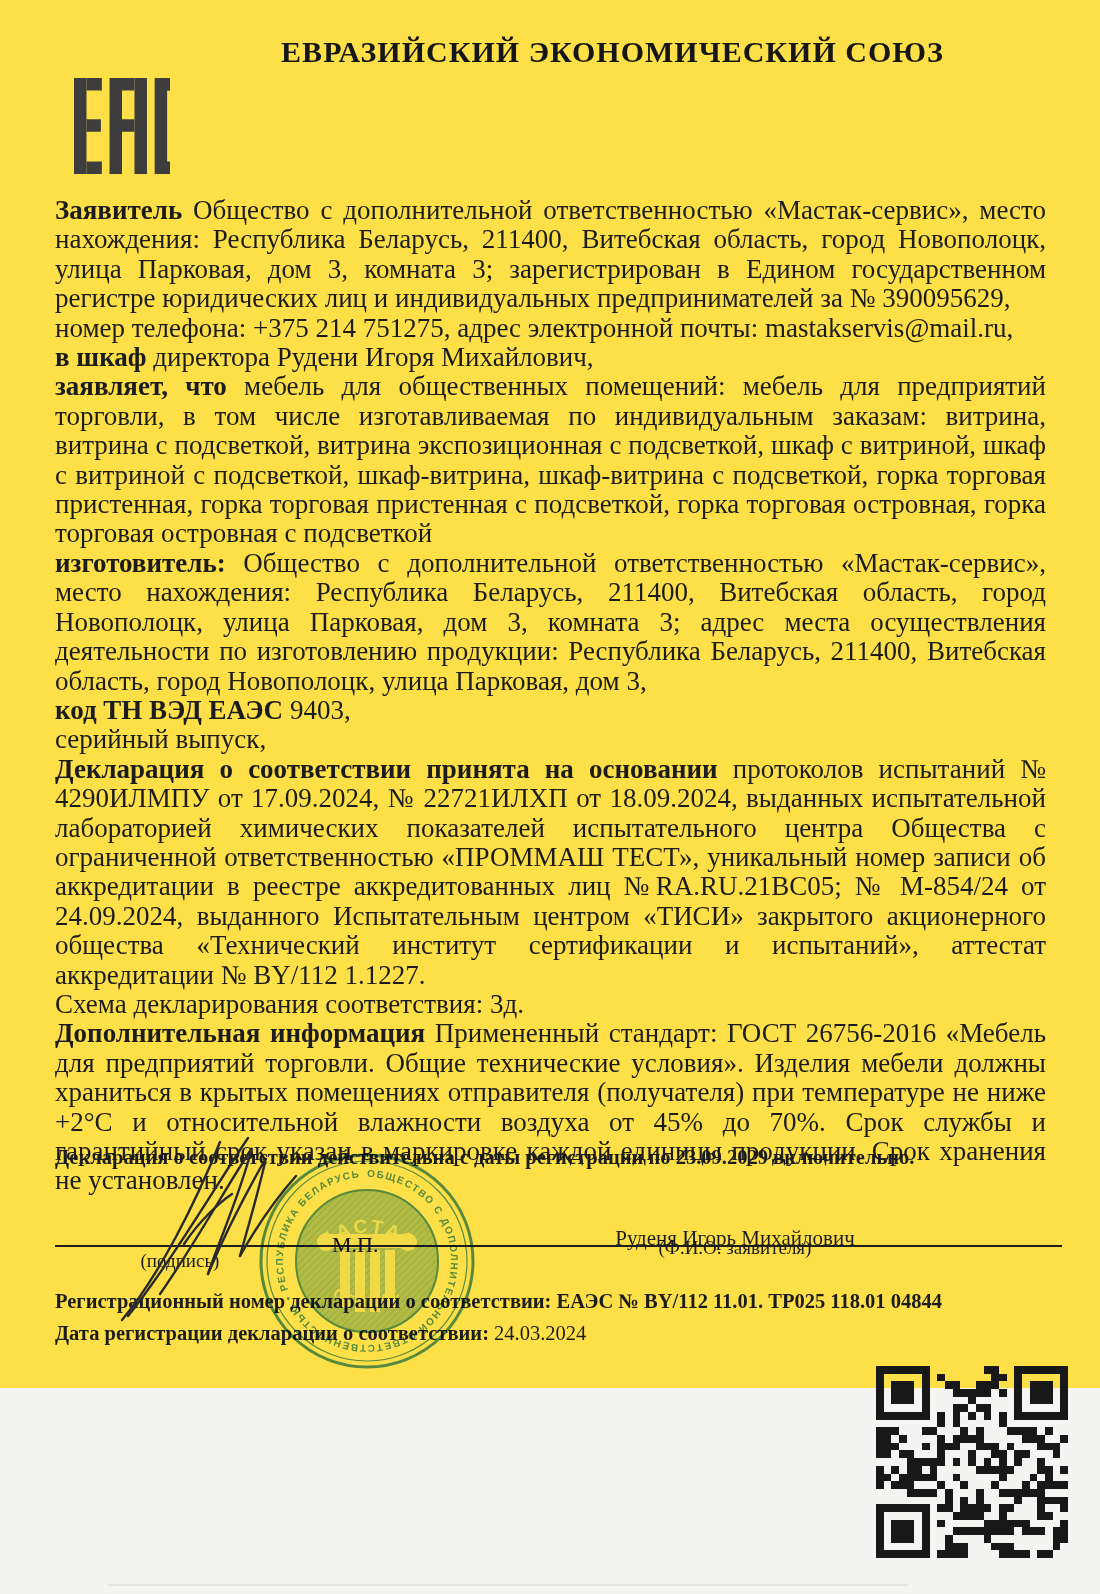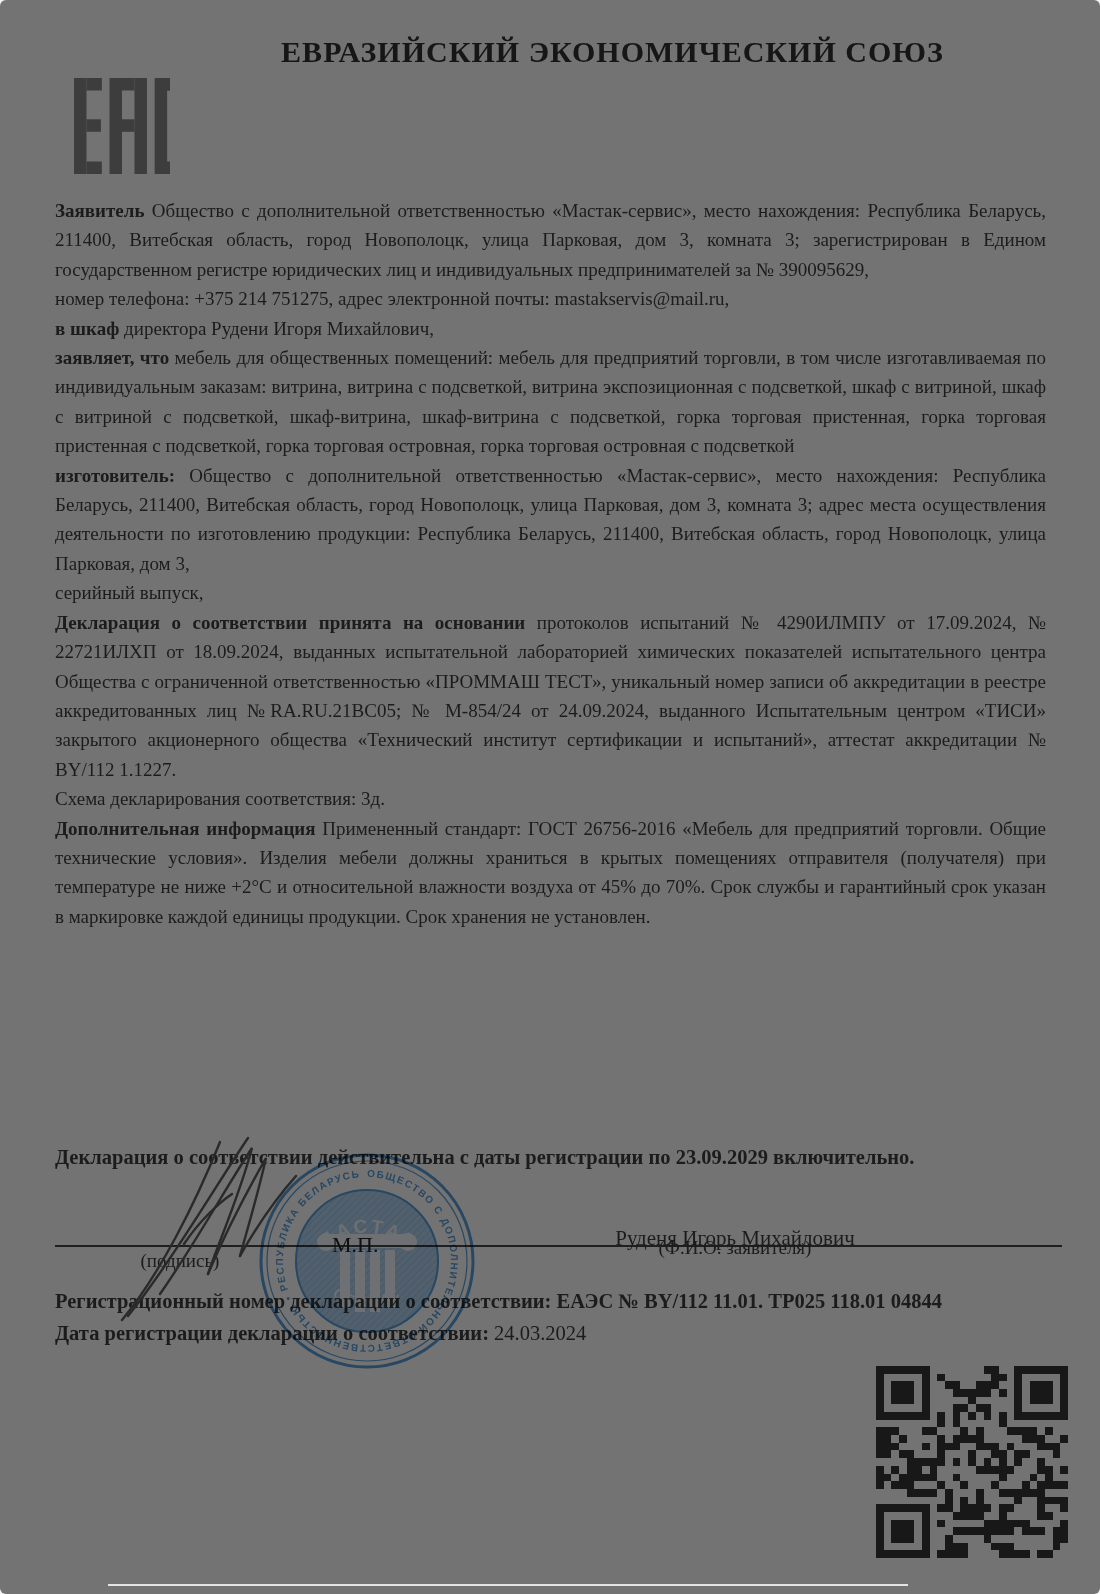--- a/index.html
+++ b/index.html
@@ -5,36 +5,35 @@
   html,body{margin:0;padding:0;}
   body{
     width:1100px;height:1594px;
     background:#f4f4f2;
     font-family:"Liberation Serif","DejaVu Serif",serif;
     color:#1c1c1c;
     position:relative;
     overflow:hidden;
   }
   .page{
-    position:absolute;left:0;top:0;width:1100px;height:1594px;
-    background:#737373;
-    border-radius:6px;
+    position:absolute;left:0;top:0;width:1100px;height:1388px;
+    background:#fde047;
   }
   
   .eac-logo{position:absolute;left:74px;top:76px;width:96px;height:100px;}
   
   .title-block{
     position:absolute;left:170px;right:45px;top:28px;
     text-align:center;font-weight:bold;font-size:30px;line-height:47px;
     letter-spacing:1px;color:#161616;
   }
   
   .body-text{
     position:absolute;left:55px;right:54px;top:196px;
-    font-size:19px;line-height:29.4px;text-align:justify;
+    font-size:27px;line-height:29.4px;text-align:justify;
   }
   .body-text p{margin:0;padding:0;}
   .body-text b{font-weight:bold;}
   
   .validity{
     position:absolute;left:55px;width:990px;top:1146px;
     font-weight:bold;font-size:20.5px;z-index:2;
   }
   
   .sig-line{position:absolute;border-top:2px solid #1f1f1f;height:0;z-index:1;}
@@ -103,20 +102,21 @@
   <div class="title-block">
     <div>ЕВРАЗИЙСКИЙ ЭКОНОМИЧЕСКИЙ СОЮЗ</div>
   </div>
 
   <div class="body-text" id="body-text">
       <p><b>Заявитель</b><span> Общество с дополнительной ответственностью «Мастак-сервис», место нахождения: Республика Беларусь, 211400, Витебская область, город Новополоцк, улица Парковая, дом 3, комната 3; зарегистрирован в Едином государственном регистре юридических лиц и индивидуальных предпринимателей за № 390095629,</span></p>
       <p><span>номер телефона: +375 214 751275, адрес электронной почты: mastakservis@mail.ru,</span></p>
       <p><b>в шкаф</b><span> директора Рудени Игоря Михайлович,</span></p>
       <p><b>заявляет, что</b><span> мебель для общественных помещений: мебель для предприятий торговли, в том числе изготавливаемая по индивидуальным заказам: витрина, витрина с подсветкой, витрина экспозиционная с подсветкой, шкаф с витриной, шкаф с витриной с подсветкой, шкаф-витрина, шкаф-витрина с подсветкой, горка торговая пристенная, горка торговая пристенная с подсветкой, горка торговая островная, горка торговая островная с подсветкой</span></p>
       <p><b>изготовитель:</b><span> Общество с дополнительной ответственностью «Мастак-сервис», место нахождения: Республика Беларусь, 211400, Витебская область, город Новополоцк, улица Парковая, дом 3, комната 3; адрес места осуществления деятельности по изготовлению продукции: Республика Беларусь, 211400, Витебская область, город Новополоцк, улица Парковая, дом 3,</span></p>
+      <p><b>код ТН ВЭД ЕАЭС</b><span> 9403,</span></p>
       <p><span>серийный выпуск,</span></p>
       <p><b>Декларация о соответствии принята на основании</b><span> протоколов испытаний № 4290ИЛМПУ от 17.09.2024, № 22721ИЛХП от 18.09.2024, выданных испытательной лабораторией химических показателей испытательного центра Общества с ограниченной ответственностью «ПРОММАШ ТЕСТ», уникальный номер записи об аккредитации в реестре аккредитованных лиц №RA.RU.21BC05; № М-854/24 от 24.09.2024, выданного Испытательным центром «ТИСИ» закрытого акционерного общества «Технический институт сертификации и испытаний», аттестат аккредитации № BY/112 1.1227.</span></p>
       <p><span>Схема декларирования соответствия: 3д.</span></p>
       <p><b>Дополнительная информация</b><span> Примененный стандарт: ГОСТ 26756-2016 «Мебель для предприятий торговли. Общие технические условия». Изделия мебели должны храниться в крытых помещениях отправителя (получателя) при температуре не ниже +2°С и относительной влажности воздуха от 45% до 70%. Срок службы и гарантийный срок указан в маркировке каждой единицы продукции. Срок хранения не установлен.</span></p>
     </div>
 
   <div class="validity">Декларация о соответствии действительна с даты регистрации по 23.09.2029 включительно.</div>
 
   <div class="sig-line sig-line-left"></div>
   <div class="sig-line sig-line-right"></div>

